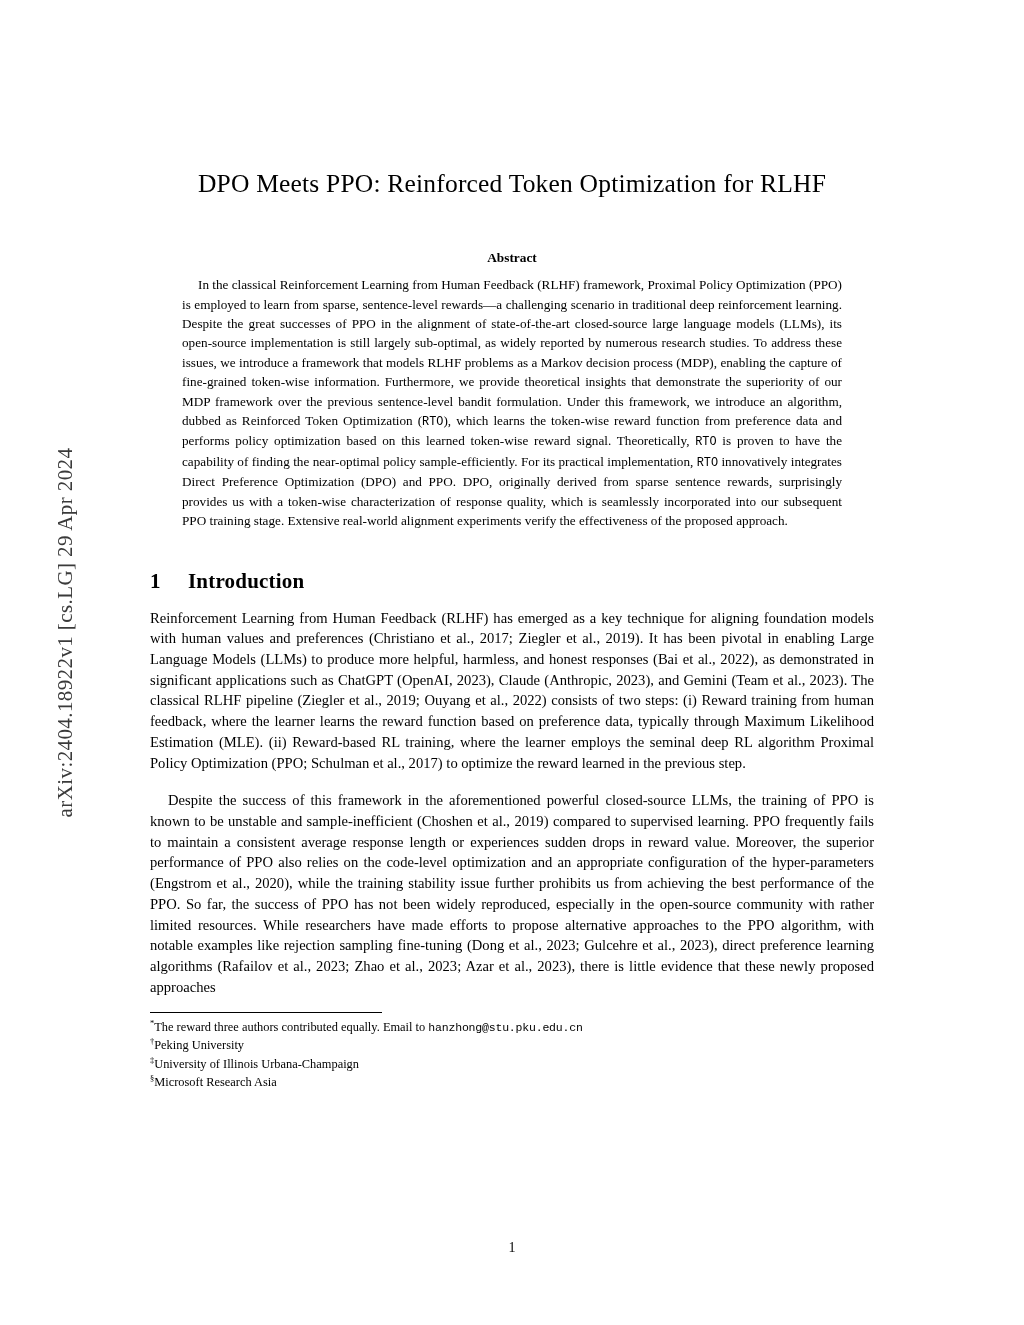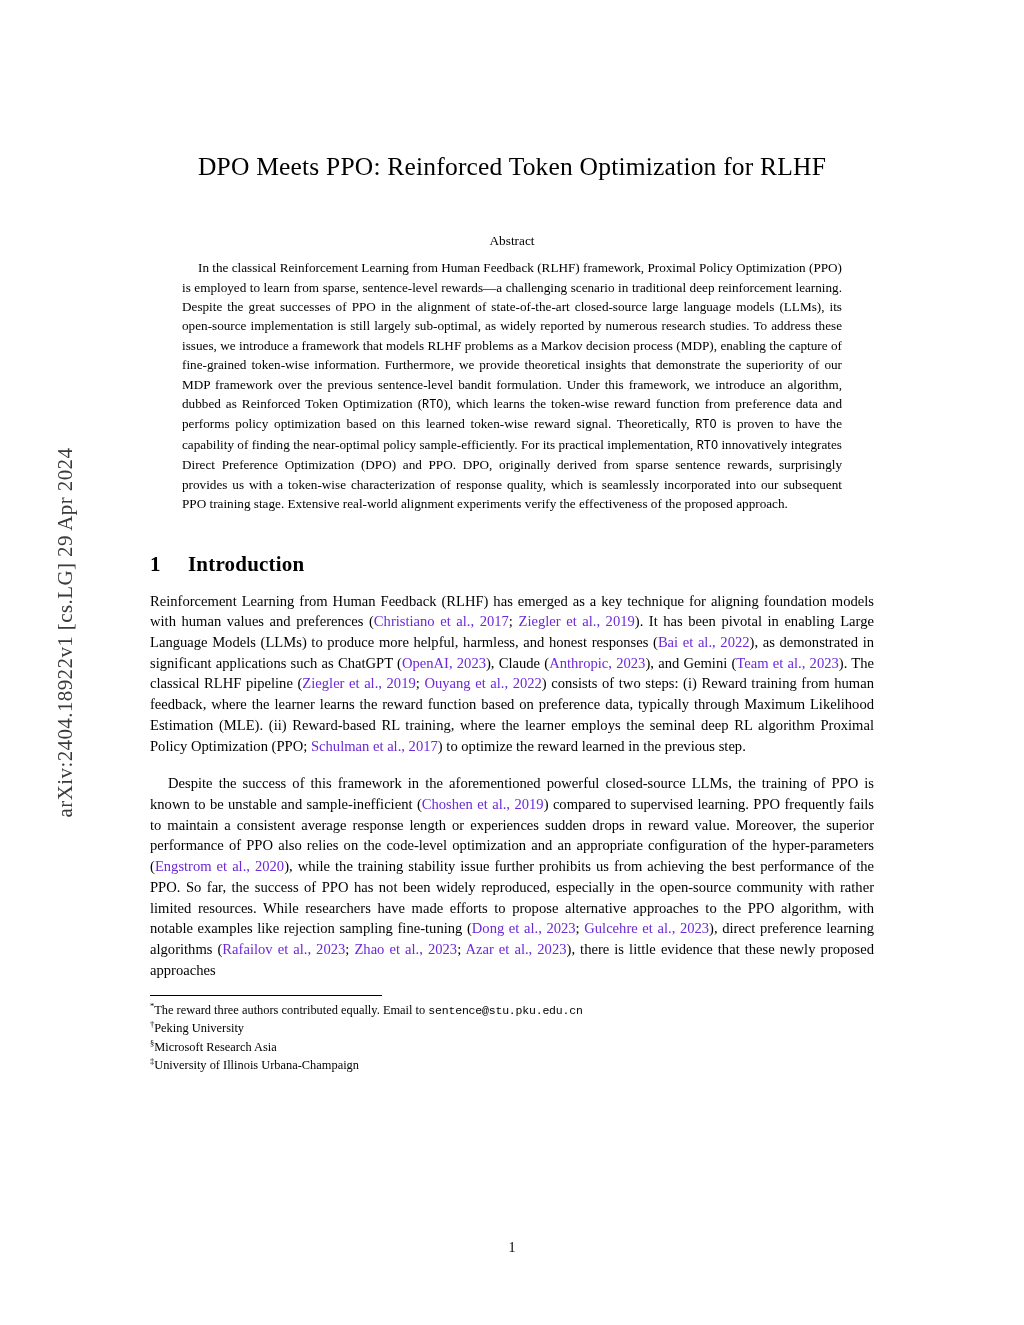--- a/index.html
+++ b/index.html
@@ -31,21 +31,21 @@
     font-family: "Liberation Serif", serif;
     font-size: 21px;
     letter-spacing: 0.4px;
     color: #3a3a3a;
     white-space: nowrap;
   }
   
   .content {
     position: absolute;
     left: 150px;
-    top: 150px;
+    top: 167px;
     width: 724px;
   }
   .title {
     font-size: 25.5px;
     text-align: center;
     letter-spacing: 0.2px;
     margin: 0 0 28px 0;
     font-weight: normal;
     line-height: 1.3;
   }
@@ -67,21 +67,21 @@
     font-size: 0.68em;
     vertical-align: super;
     line-height: 0;
   }
   .abstract-block {
     margin: 50px auto 0 auto;
     width: 660px;
   }
   .abstract-head {
     text-align: center;
-    font-weight: normal;
+    font-weight: bold;
     font-size: 13.3px;
     margin-bottom: 9px;
   }
   .abstract-body {
     font-size: 13.2px;
     line-height: 1.47;
     text-align: justify;
     text-justify: inter-word;
     text-indent: 16px;
   }
@@ -100,21 +100,21 @@
     line-height: 1.42;
     text-align: justify;
     text-justify: inter-word;
     margin: 0;
   }
   p.body + p.body {
     text-indent: 18px;
     margin-top: 17px;
   }
   a.cite {
-    color: #6d28d9;
+    color: #000000;
     text-decoration: none;
   }
   
   .fn-rule {
     width: 232px;
     height: 1px;
     background: #000;
     margin: 14px 0 6px 0;
   }
   .footnotes {
@@ -163,22 +163,22 @@
 
     <h2 class="section-head">
       <span class="num">1</span><span>Introduction</span>
     </h2>
 
     <p class="body" id="para-1">Reinforcement Learning from Human Feedback (RLHF) has emerged as a key technique for aligning foundation models with human values and preferences (<a class="cite" href="#">Christiano et al., 2017</a>; <a class="cite" href="#">Ziegler et al., 2019</a>).  It has been pivotal in enabling Large Language Models (LLMs) to produce more helpful, harmless, and honest responses (<a class="cite" href="#">Bai et al., 2022</a>), as demonstrated in significant applications such as ChatGPT (<a class="cite" href="#">OpenAI, 2023</a>), Claude (<a class="cite" href="#">Anthropic, 2023</a>), and Gemini (<a class="cite" href="#">Team et al., 2023</a>).  The classical RLHF pipeline (<a class="cite" href="#">Ziegler et al., 2019</a>; <a class="cite" href="#">Ouyang et al., 2022</a>) consists of two steps: (i) Reward training from human feedback, where the learner learns the reward function based on preference data, typically through Maximum Likelihood Estimation (MLE). (ii) Reward-based RL training, where the learner employs the seminal deep RL algorithm Proximal Policy Optimization (PPO; <a class="cite" href="#">Schulman et al., 2017</a>) to optimize the reward learned in the previous step.</p>
     <p class="body" id="para-2">Despite the success of this framework in the aforementioned powerful closed-source LLMs, the training of PPO is known to be unstable and sample-inefficient (<a class="cite" href="#">Choshen et al., 2019</a>) compared to supervised learning. PPO frequently fails to maintain a consistent average response length or experiences sudden drops in reward value.  Moreover, the superior performance of PPO also relies on the code-level optimization and an appropriate configuration of the hyper-parameters (<a class="cite" href="#">Engstrom et al., 2020</a>), while the training stability issue further prohibits us from achieving the best performance of the PPO. So far, the success of PPO has not been widely reproduced, especially in the open-source community with rather limited resources.  While researchers have made efforts to propose alternative approaches to the PPO algorithm, with notable examples like rejection sampling fine-tuning (<a class="cite" href="#">Dong et al., 2023</a>; <a class="cite" href="#">Gulcehre et al., 2023</a>), direct preference learning algorithms (<a class="cite" href="#">Rafailov et al., 2023</a>; <a class="cite" href="#">Zhao et al., 2023</a>; <a class="cite" href="#">Azar et al., 2023</a>), there is little evidence that these newly proposed approaches</p>
 
     <div class="fn-rule"></div>
     <div class="footnotes">
-      <div><sup>*</sup><span>The reward three authors contributed equally. Email to </span><span class="mono">sentence@stu.pku.edu.cn</span></div>
+      <div><sup>*</sup><span>The reward three authors contributed equally. Email to </span><span class="mono">hanzhong@stu.pku.edu.cn</span></div>
       <div><sup>†</sup><span>Peking University</span></div>
+      <div><sup>‡</sup><span>University of Illinois Urbana-Champaign</span></div>
       <div><sup>§</sup><span>Microsoft Research Asia</span></div>
-      <div><sup>‡</sup><span>University of Illinois Urbana-Champaign</span></div>
     </div>
 
   </div>
 
   <div class="pagenum">1</div>
 </div>
 
 </body></html>

